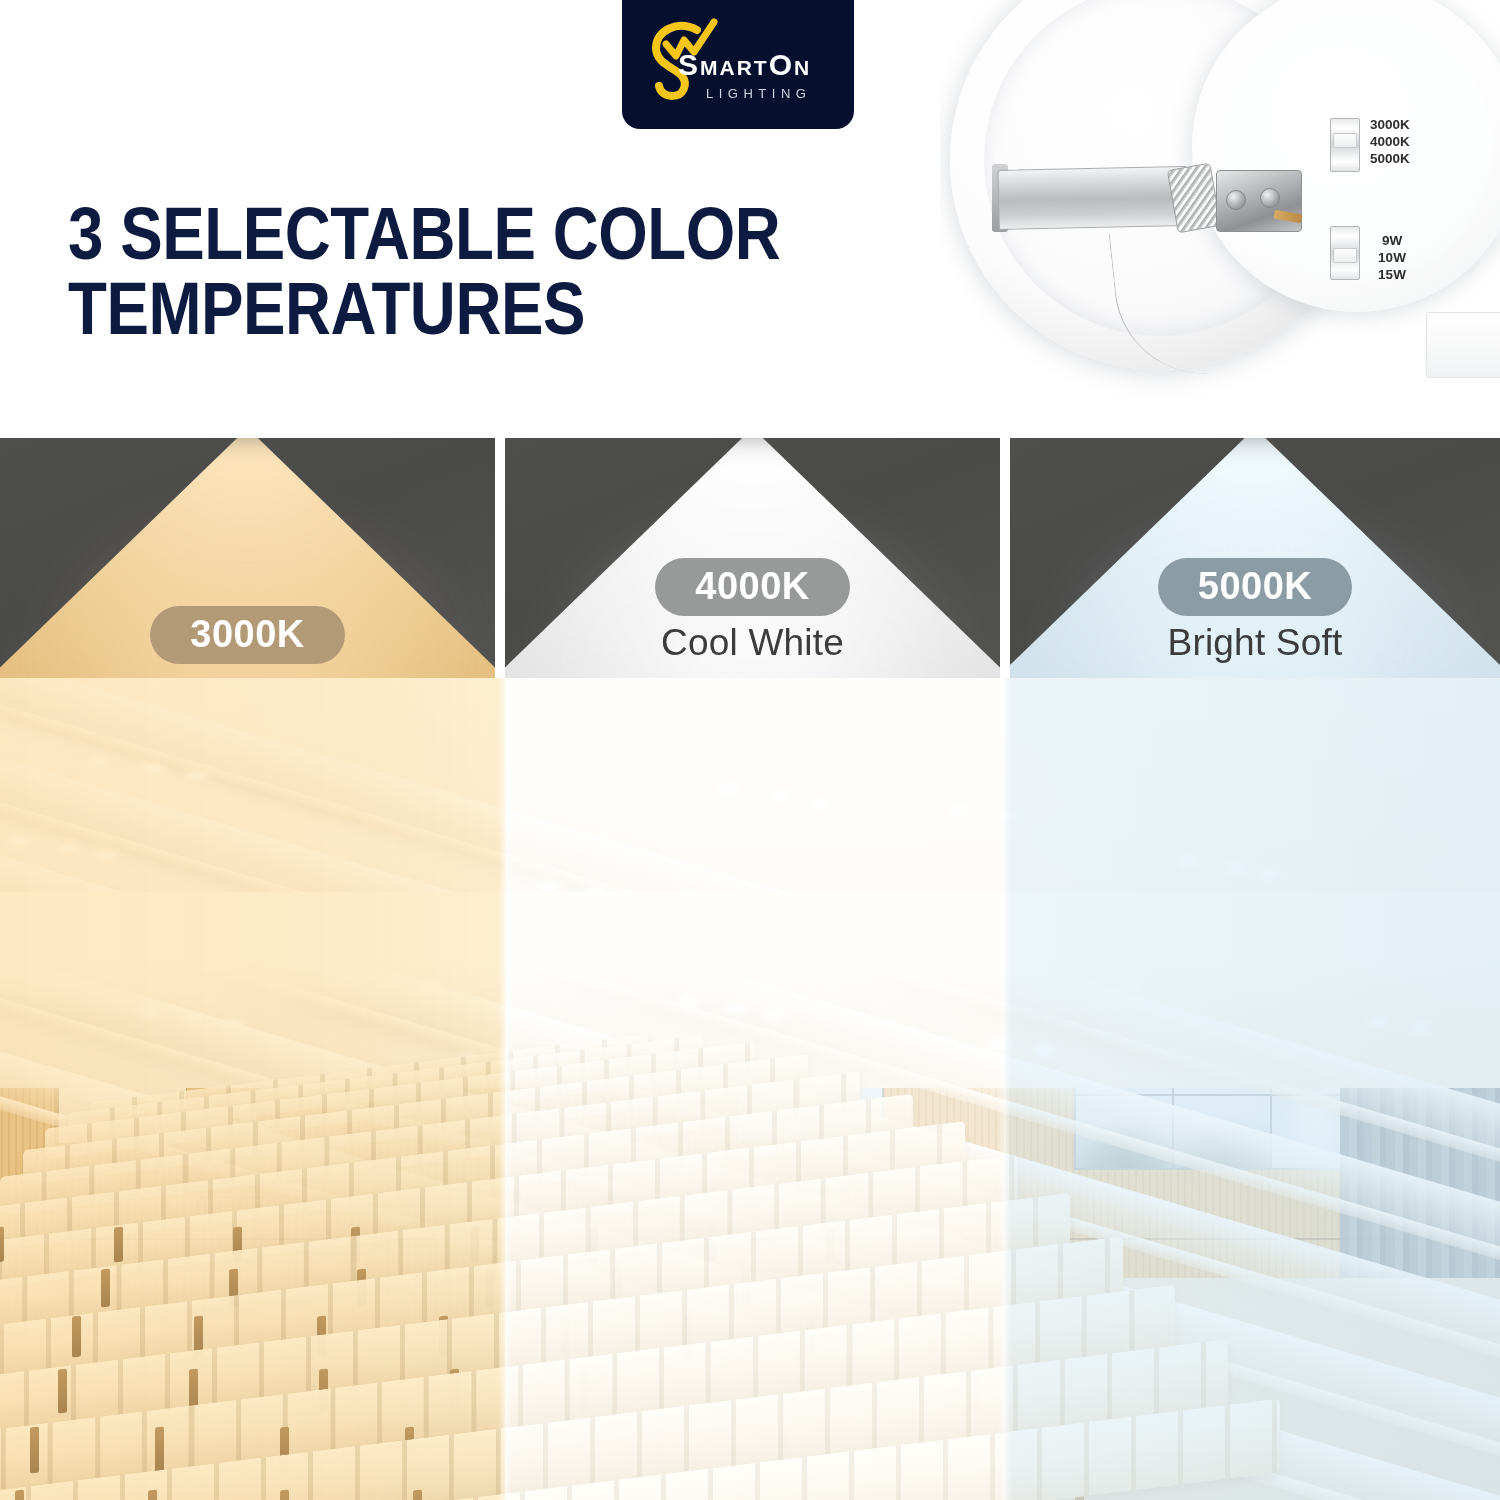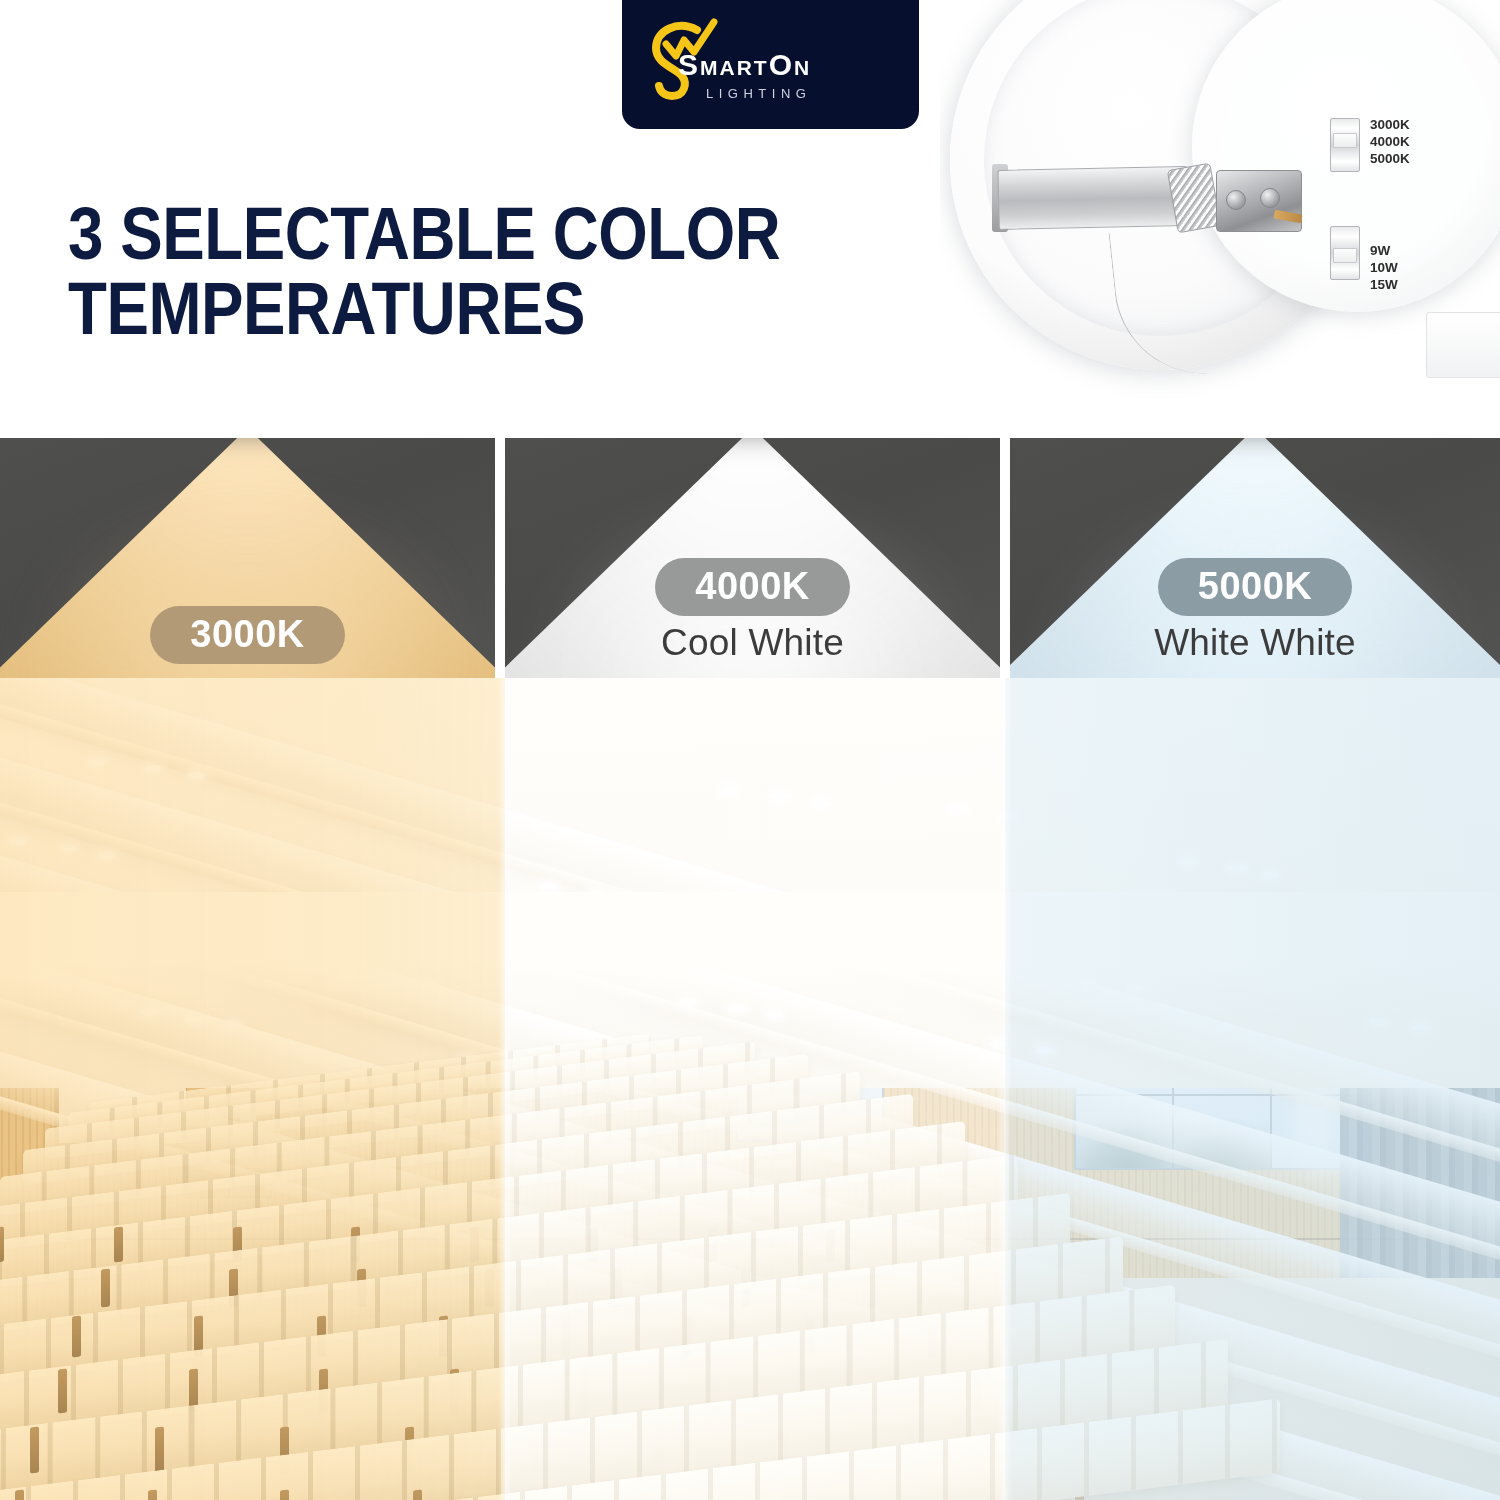--- a/index.html
+++ b/index.html
@@ -12,21 +12,21 @@
   }
 
   
   #header {
     position:absolute; left:0; top:0; width:1500px; height:438px;
     background:#ffffff; overflow:hidden;
   }
 
   
   #logo-badge {
-    position:absolute; left:622px; top:0; width:297px; height:129px;
+    position:absolute; left:622px; top:0; width:232px; height:129px;
     background:#070f2e;
     border-radius:0 0 18px 18px;
     overflow:hidden;
   }
   #logo-inner { position:absolute; left:0; top:0; width:256px; height:129px; }
   #logo-s-mark {
     position:absolute; left:20px; top:14px; width:78px; height:96px;
   }
   #logo-wordmark {
     position:absolute; left:56px; top:50px; width:200px;
@@ -156,21 +156,21 @@
 
   .dip-labels {
     position:absolute;
     color:#2d2d2d;
     font-size:13.5px;
     font-weight:bold;
     line-height:17px;
     white-space:nowrap;
   }
   #dip-cct-labels { left:430px; top:176px; }
-  #dip-watt-labels { left:430px; top:302px; text-align:left; width:44px; }
+  #dip-watt-labels { left:430px; top:292px; text-align:center; width:44px; }
 
   
   #cct-band {
     position:absolute; left:0; top:438px; width:1500px; height:240px;
   }
   .cct-panel {
     position:absolute; top:0; width:495px; height:240px;
     overflow:hidden;
     background:#4c4c4b;
   }
@@ -519,21 +519,21 @@
       <span class="cct-sub">Cool White</span>
     </div>
   </div>
 
   <div class="cct-panel" id="cct-panel-5000">
     <div class="cct-panel-bg"></div>
     <div class="cone" id="cone-5000"></div>
     <div class="glow" id="glow-5000"></div>
     <div class="cct-content">
       <span class="cct-pill" id="pill-5000">5000K</span>
-      <span class="cct-sub">White White</span>
+      <span class="cct-sub">Bright Soft</span>
     </div>
   </div>
 
   <div class="panel-gap" id="gap-1"></div>
   <div class="panel-gap" id="gap-2"></div>
 </div>
 
 <div id="scene">
   <div id="scene-art">
 

